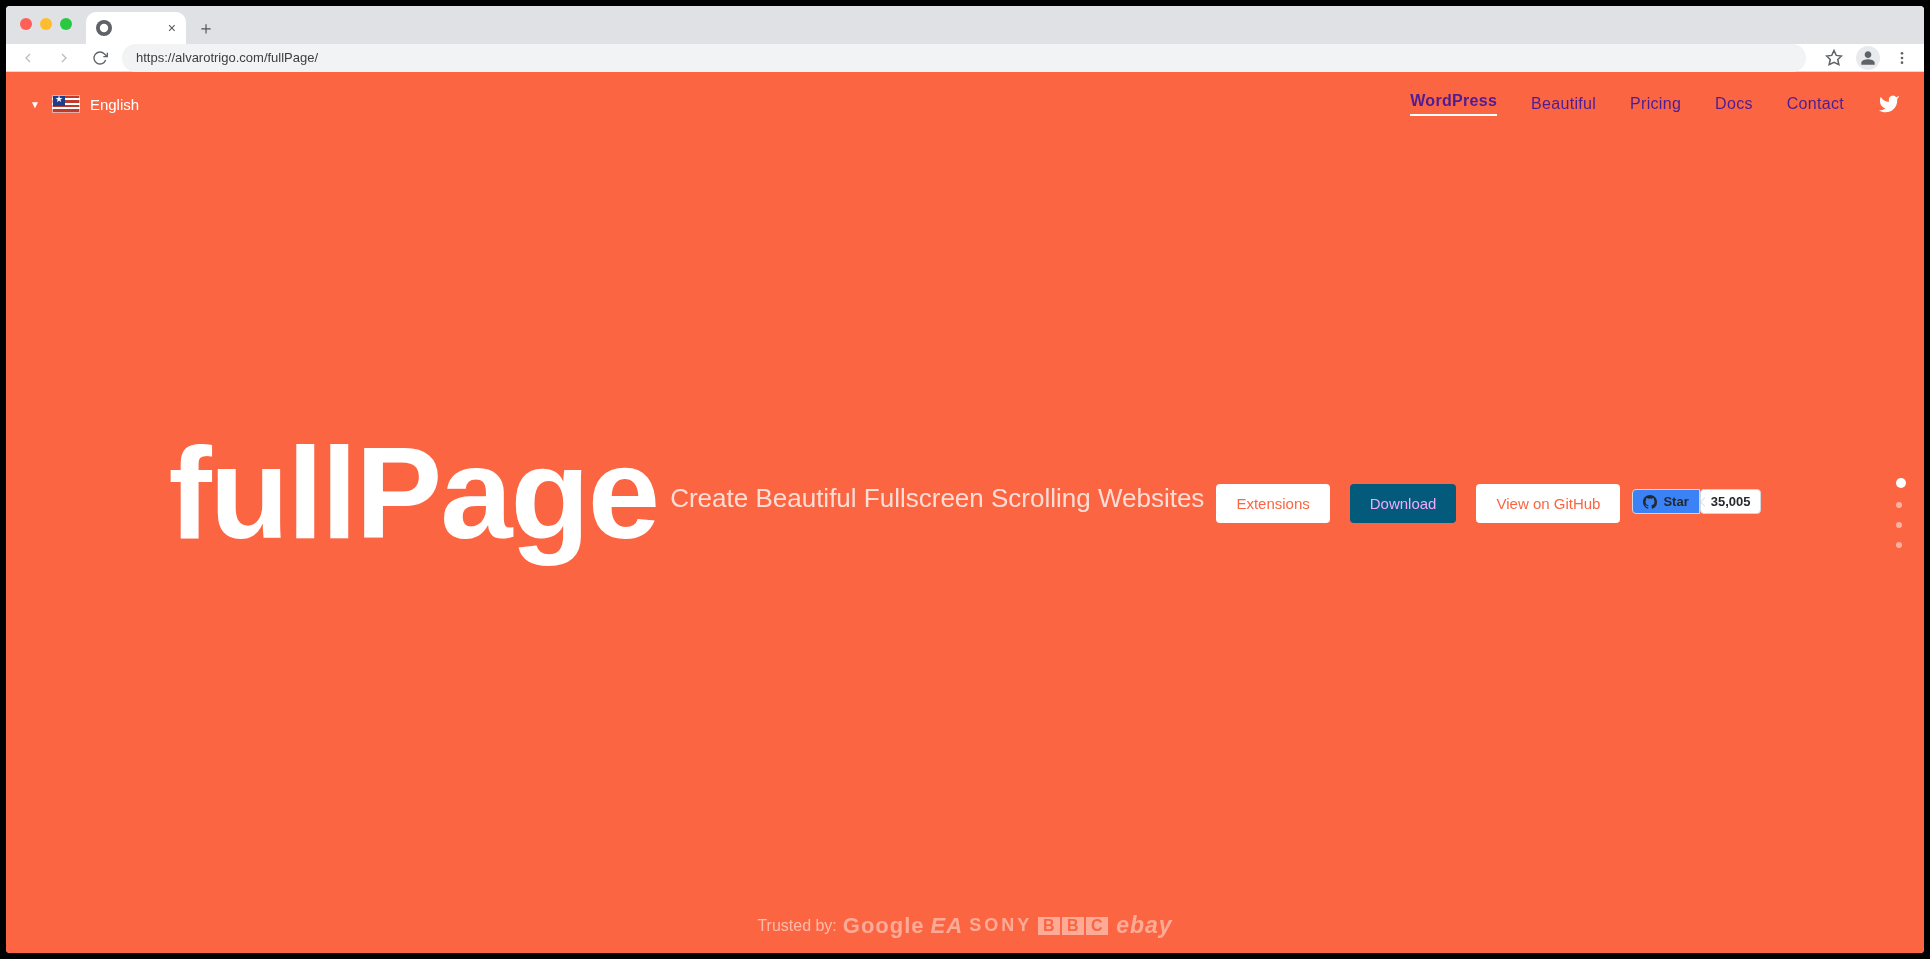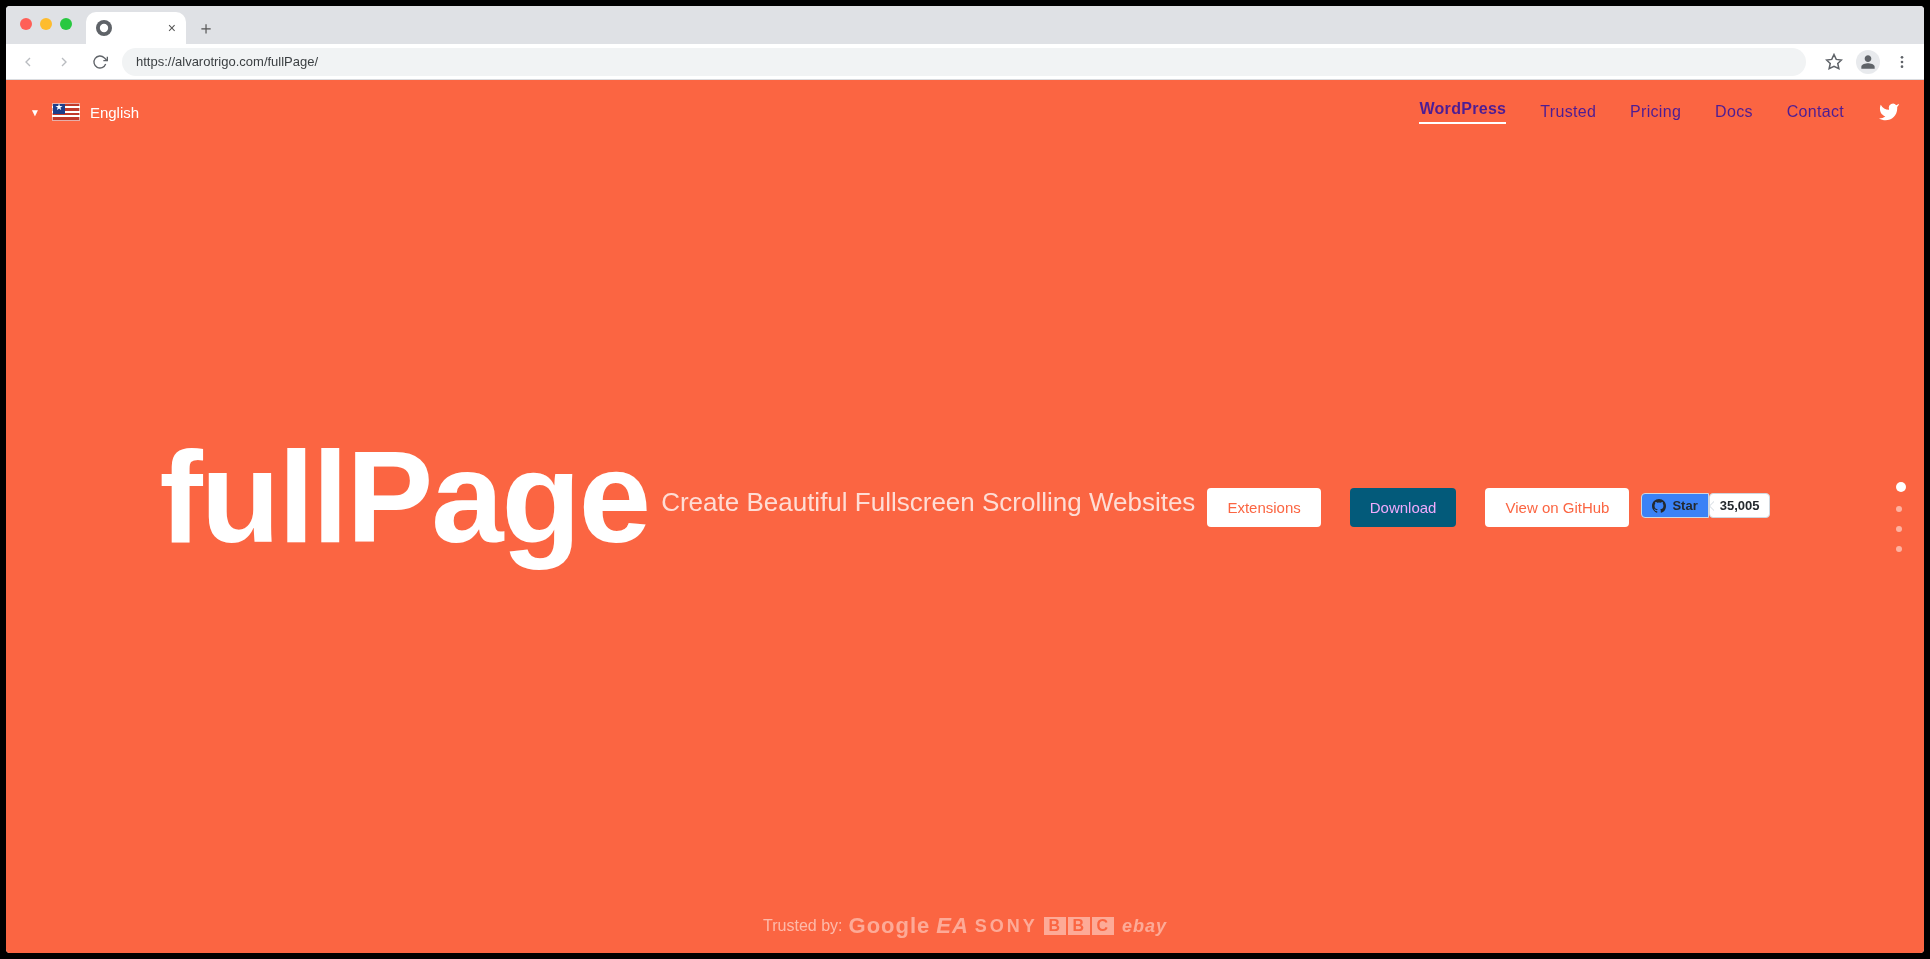--- a/index.html
+++ b/index.html
@@ -58,21 +58,21 @@
   }
   .tab .favicon svg { width:10px; height:10px; fill:#fff; }
   .tab .tab-title { flex: 1; }
   .tab .tab-close { font-size: 14px; color:#555; cursor: pointer; }
   .new-tab {
     width: 28px; height: 28px; display:flex; align-items:center; justify-content:center;
     color:#555; font-size: 18px; margin-left: 6px; margin-bottom: 2px; cursor:pointer;
   }
 
   .toolbar {
-    height: 36px;
+    height: 28px;
     background: #fff;
     border-bottom: 1px solid #dadce0;
     display: flex;
     align-items: center;
     padding: 0 8px;
     gap: 8px;
   }
   .nav-btn {
     width: 28px; height: 28px; border-radius: 50%;
     display:flex;align-items:center;justify-content:center;
@@ -153,21 +153,21 @@
     letter-spacing: -2px;
     line-height: 1;
     color:#fff;
   }
   .hero-sub {
     font-size: 26px;
     color: rgba(255,255,255,0.78);
     margin-top: 12px;
   }
   .btn-row {
-    display:flex; gap: 29px; margin-top: 22px;
+    display:flex; gap: 20px; margin-top: 22px;
   }
   .btn {
     padding: 11px 20px;
     border-radius: 4px;
     font-size: 15px;
     cursor:pointer;
     border:none;
   }
   .btn-white { background:#fff; color:#fb6542; }
   .btn-dark  { background:#035a7a; color:#f0abfc; }
@@ -199,21 +199,21 @@
     position:absolute; bottom: 14px; left:0; right:0;
     display:flex; align-items:center; justify-content:center; gap: 6px;
     color: rgba(255,255,255,0.55);
     font-size: 16px;
   }
   .brand { font-weight:700; letter-spacing:1px; color: rgba(255,255,255,0.45); }
   .brand.google{ font-family: Arial; font-size:22px; }
   .brand.ea{ font-style:italic; font-size:22px; }
   .brand.sony{ font-size:18px; letter-spacing:3px; }
   .brand.bbc span{ display:inline-block;background:rgba(255,255,255,0.45);color:#fb6542;width:22px;text-align:center;margin-right:2px;font-weight:800;}
-  .brand.ebay{ font-size:18px; font-style:italic; font-weight:700;}
+  .brand.ebay{ font-size:23px; font-style:italic; font-weight:700;}
 
   .section-nav {
     position:absolute; right: 18px; top: 50%; transform: translateY(-50%);
     display:flex; flex-direction:column; gap: 14px;
   }
   .dot { width:6px; height:6px; border-radius:50%; background:rgba(255,255,255,0.5); cursor:pointer;}
   .dot.active { width:10px;height:10px;background:#fff; }
 </style>
 </head>
 <body>
@@ -284,21 +284,21 @@
   <div class="viewport">
 
     <div class="page-header">
       <div class="lang">
         <span class="caret">▼</span>
         <span class="flag"></span>
         <span>English</span>
       </div>
       <div class="menu">
         <a class="active">WordPress</a>
-        <a>Trusted</a>
+        <a>Beautiful</a>
         <a>Pricing</a>
         <a>Docs</a>
         <a>Contact</a>
         <svg class="twitter" viewBox="0 0 24 24">
             <path d="M23 3a10.9 10.9 0 0 1-3.14 1.53A4.48 4.48 0 0 0 12 8.5v1A10.66 10.66 0 0 1 3 4s-4 9 5 13a11.64 11.64 0 0 1-7 2c9 5 20 0 20-11.5a4.5 4.5 0 0 0-.08-.83A7.72 7.72 0 0 0 23 3z"></path>
           </svg>
       </div>
     </div>
 
     <div class="hero">

